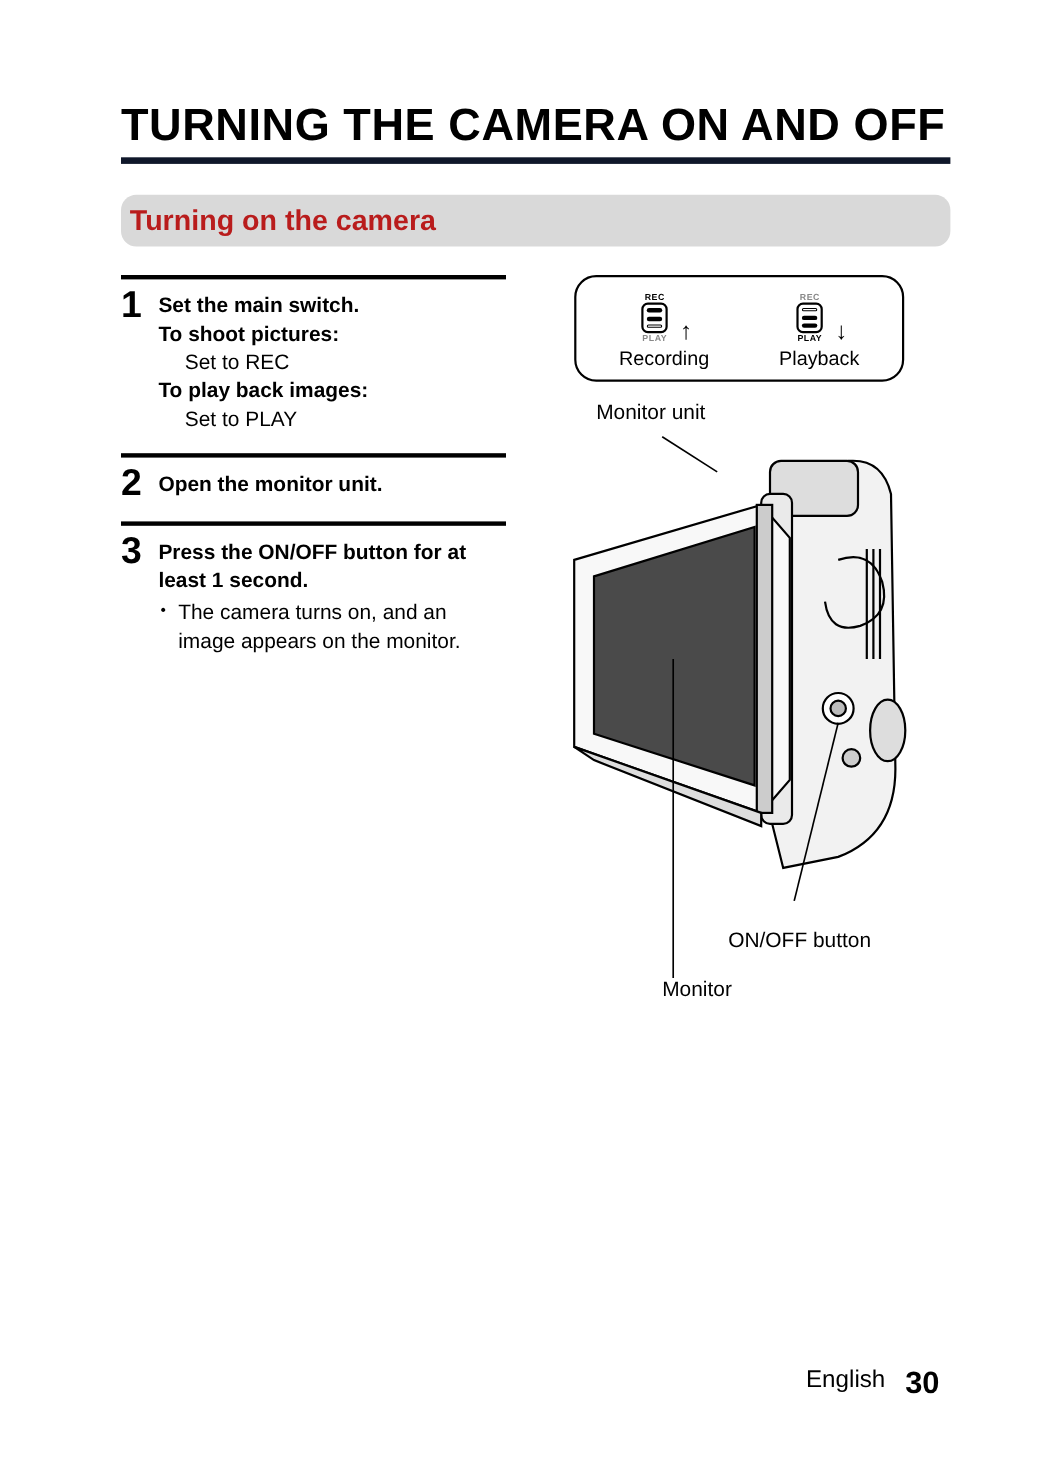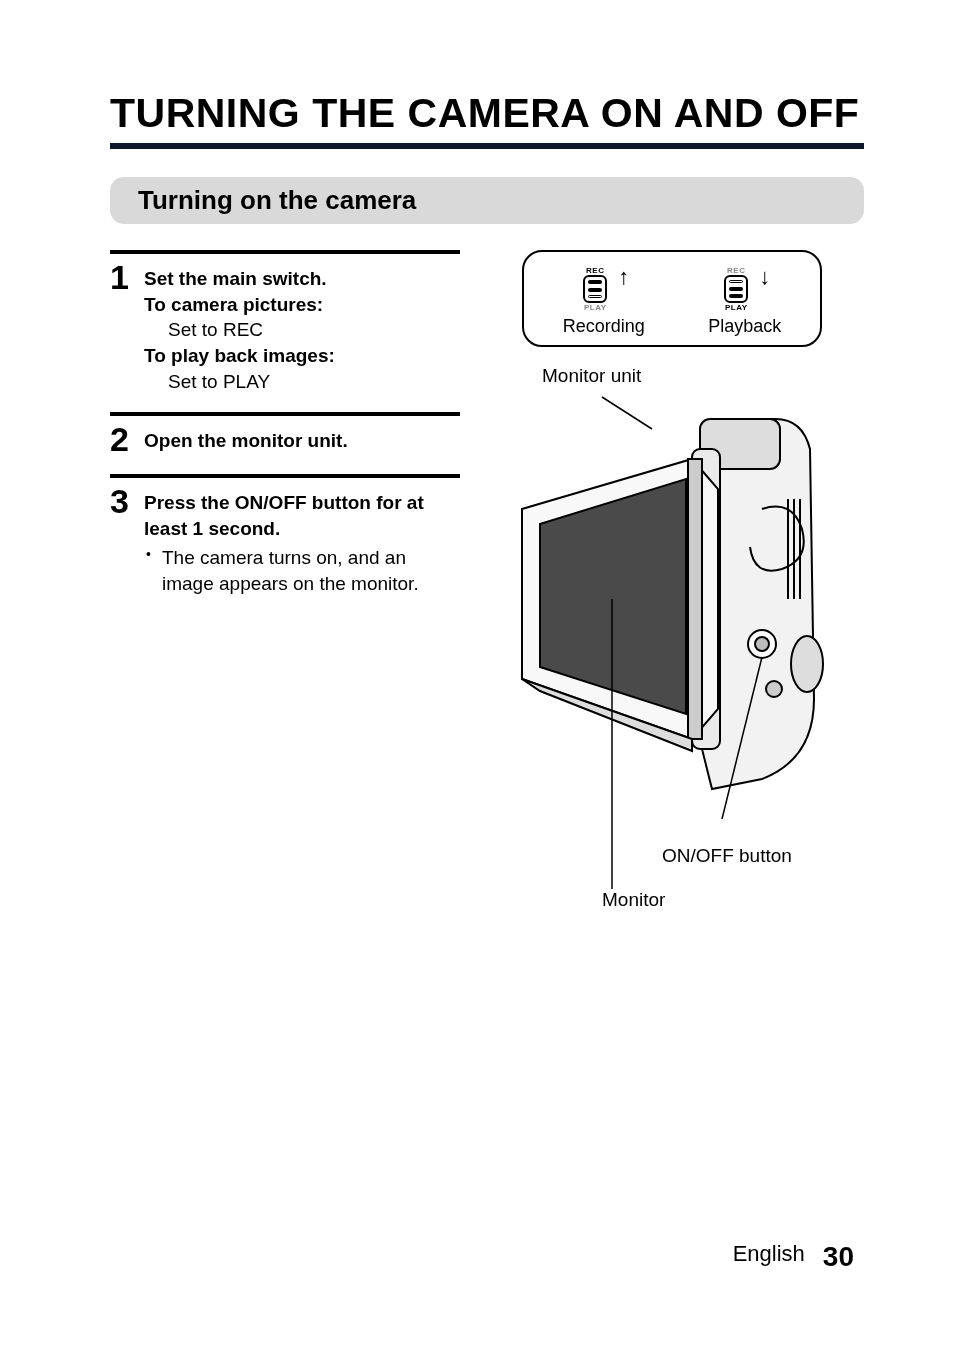--- a/index.html
+++ b/index.html
@@ -23,24 +23,24 @@
     font-weight: 900;
     letter-spacing: 0.5px;
     border-bottom: 6px solid #0f172a;
     padding-bottom: 6px;
     margin-bottom: 28px;
     white-space: nowrap;
   }
   .section-heading {
     background: #d9d9d9;
     border-radius: 14px;
-    padding: 8px 28px;
+    padding: 8px 8px;
     font-size: 26px;
     font-weight: 700;
-    color: #000000;
+    color: #b91c1c;
     margin-bottom: 26px;
   }
   .columns {
     display: flex;
     gap: 20px;
   }
   .left-col {
     flex: 0 0 350px;
   }
   .right-col {
@@ -102,21 +102,21 @@
     width: 300px;
   }
   .switch-cell {
     display: flex;
     flex-direction: column;
     align-items: center;
     gap: 2px;
   }
   .sw-row {
     display: flex;
-    align-items: flex-start;
+    align-items: flex-end;
     gap: 6px;
   }
   .sw-icon {
     width: 34px;
     display: flex;
     flex-direction: column;
     align-items: center;
   }
   .sw-small { font-size: 8px; font-weight: 700; letter-spacing: 0.5px;}
   .sw-slider {
@@ -198,21 +198,21 @@
 
   <div class="section-heading">Turning on the camera</div>
 
   <div class="columns">
     <div class="left-col">
 
       <div class="step">
         <div class="step-num">1</div>
         <div class="step-body">
           <div class="bold">Set the main switch.</div>
-          <div class="bold">To camera pictures:</div>
+          <div class="bold">To shoot pictures:</div>
           <div class="indent">Set to REC</div>
           <div class="bold">To play back images:</div>
           <div class="indent">Set to PLAY</div>
         </div>
       </div>
 
       <div class="step">
         <div class="step-num">2</div>
         <div class="step-body">
           <div class="bold">Open the monitor unit.</div>

